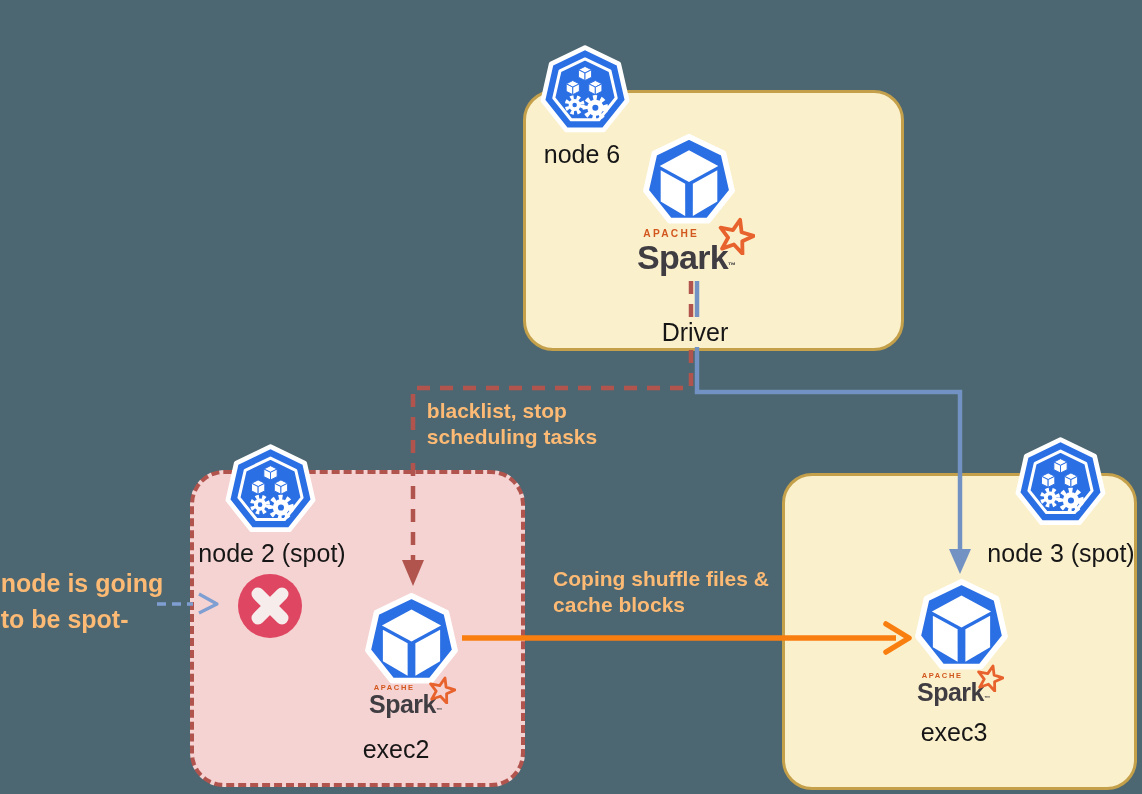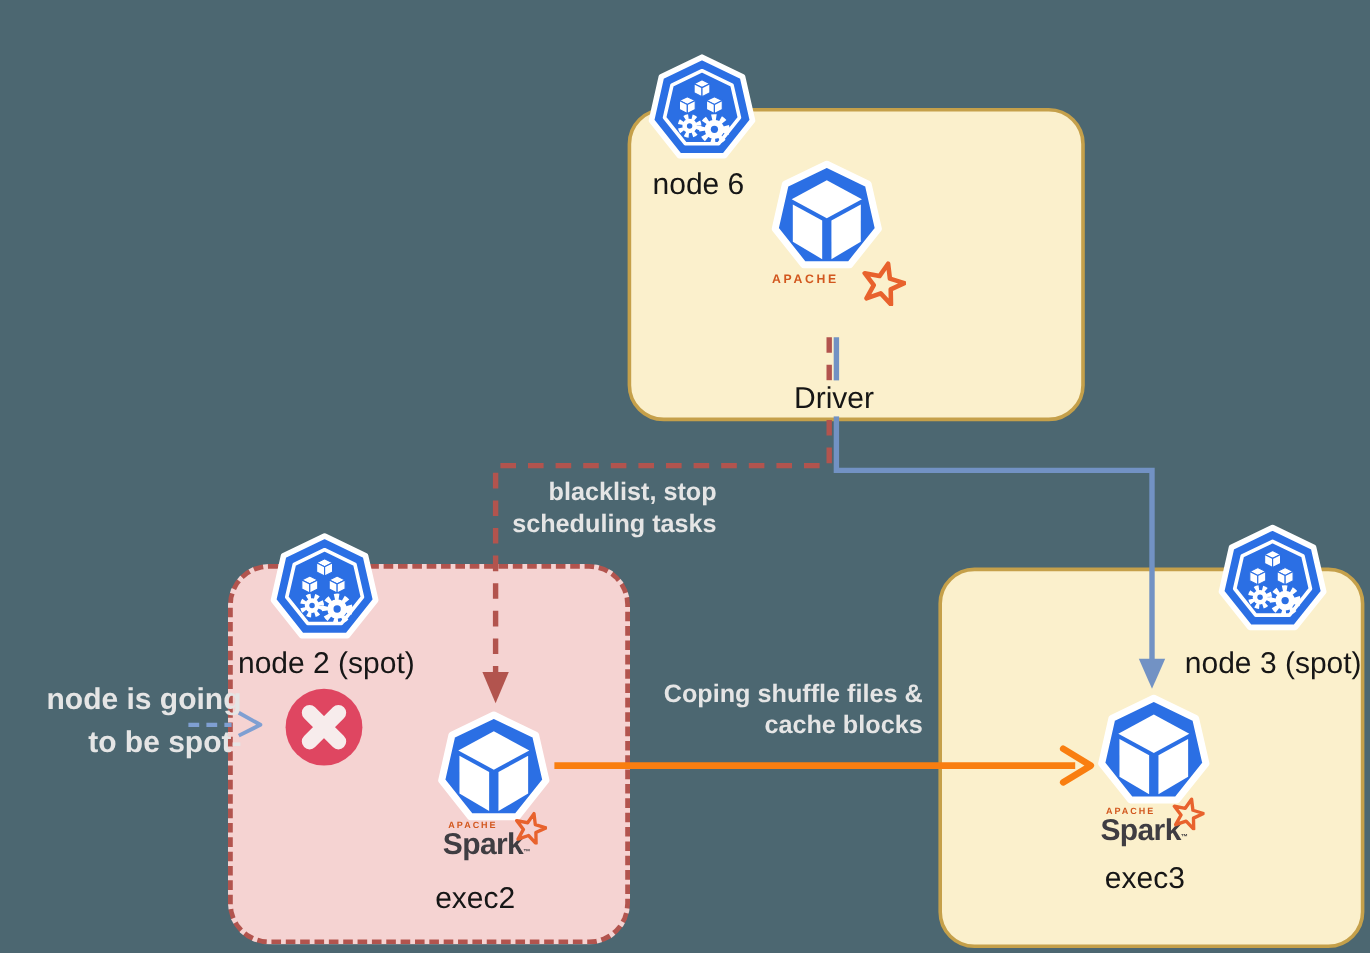--- a/index.html
+++ b/index.html
@@ -11,23 +11,23 @@
     position:relative;
   }
   
   .box{position:absolute;box-sizing:border-box;}
   .box.yellow{background:#FBF0CC;border:3px solid #C5A04A;border-radius:30px;}
   .box.pink{background:#F5D3D2;border:4px dashed #B2544E;border-radius:34px;}
   
   .nlabel{position:absolute;font-size:25px;color:#161616;text-align:center;white-space:nowrap;transform:translateX(-50%);}
   .plabel{position:absolute;font-size:25px;color:#161616;text-align:center;white-space:nowrap;transform:translateX(-50%);}
   .plabel.mask{background:#FBF0CC;padding:0 8px;line-height:30px;margin-top:28px;}
-  .ann{position:absolute;font-weight:700;color:#e5e5e5;text-align:right;line-height:1.26;transform:translateX(-50%);}
+  .ann{position:absolute;font-weight:700;color:#fdba74;text-align:left;line-height:1.26;transform:translateX(-50%);}
   .ann.sm{font-size:21px;}
-  .ann.lg{font-size:25px;line-height:1.45;margin-left:38px;}
+  .ann.lg{font-size:25px;line-height:1.45;}
   
   .icon{position:absolute;}
   svg{display:block;}
   .overlay{position:absolute;left:0;top:0;pointer-events:none;}
   
   .xcircle{position:absolute;border-radius:50%;background:#DF4661;}
   
   .spark{position:absolute;line-height:1;}
   .spark .apache{display:block;font-size:.30em;font-weight:700;letter-spacing:.22em;color:#D2571E;margin-left:.62em;margin-bottom:.08em;}
   .spark .word{font-size:1em;font-weight:700;letter-spacing:-.02em;color:#3F3D42;}
@@ -94,20 +94,21 @@
 
 <svg class="icon" style="left:538px;top:42px" width="94" height="94">
     <use href="#k8s-node"></use>
   </svg>
 <div class="nlabel" style="left:582px;top:140px">node 6</div>
 <svg class="icon" style="left:641px;top:131px" width="96" height="96">
     <use href="#pod-cube"></use>
   </svg>
 <div class="spark lg" style="left:637px;top:229px">
   <span class="apache">APACHE</span>
+  <span class="word"><span>Spark</span><span class="tm">™</span></span>
   <svg class="star" viewBox="0 0 34 34">
       <use href="#spark-star"></use>
     </svg>
 </div>
 <div class="plabel mask" style="left:695px;top:289px">Driver</div>
 
 <svg class="icon" style="left:223px;top:441px" width="95" height="95">
     <use href="#k8s-node"></use>
   </svg>
 <div class="nlabel" style="left:272px;top:539px">node 2 (spot)</div>

